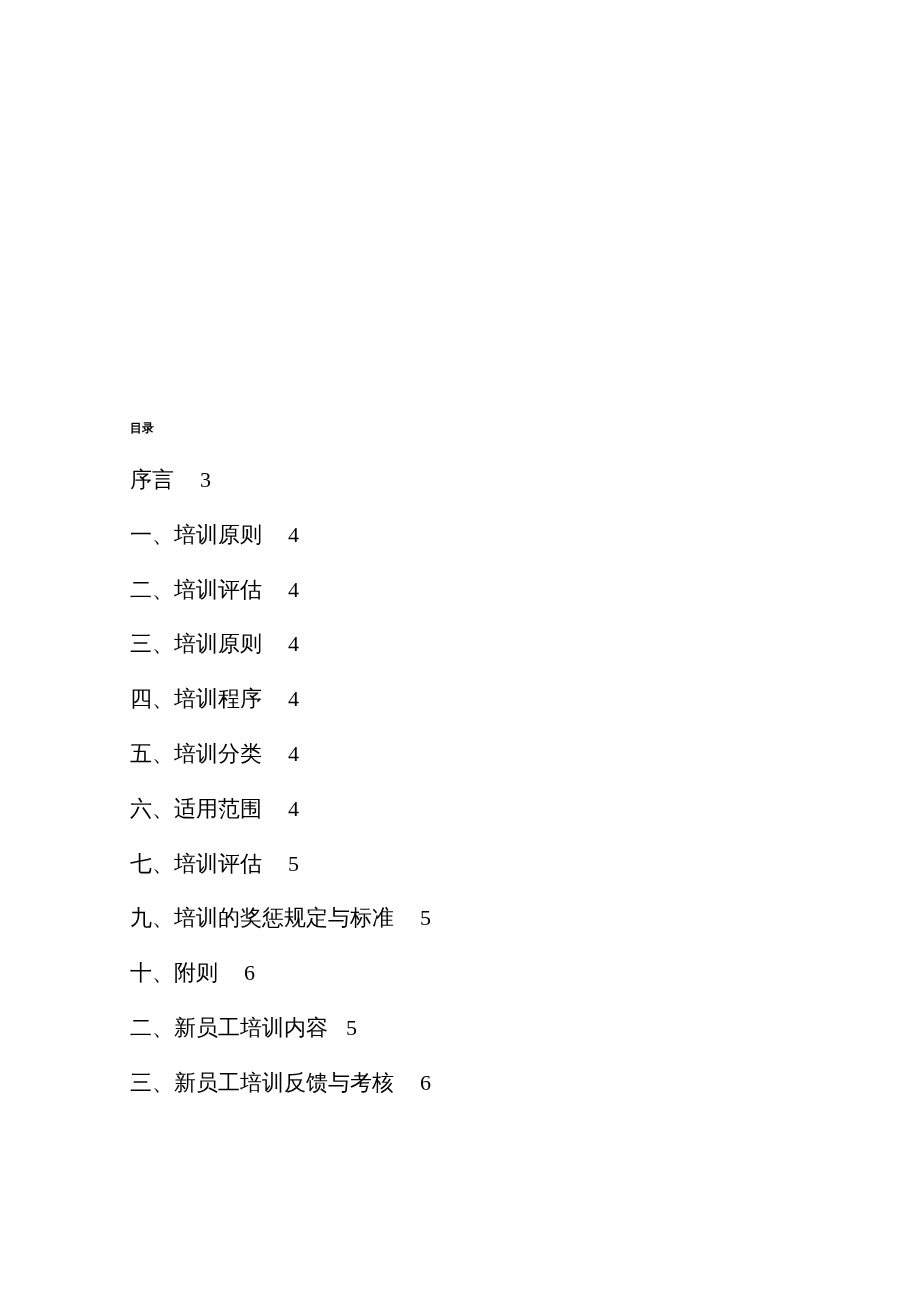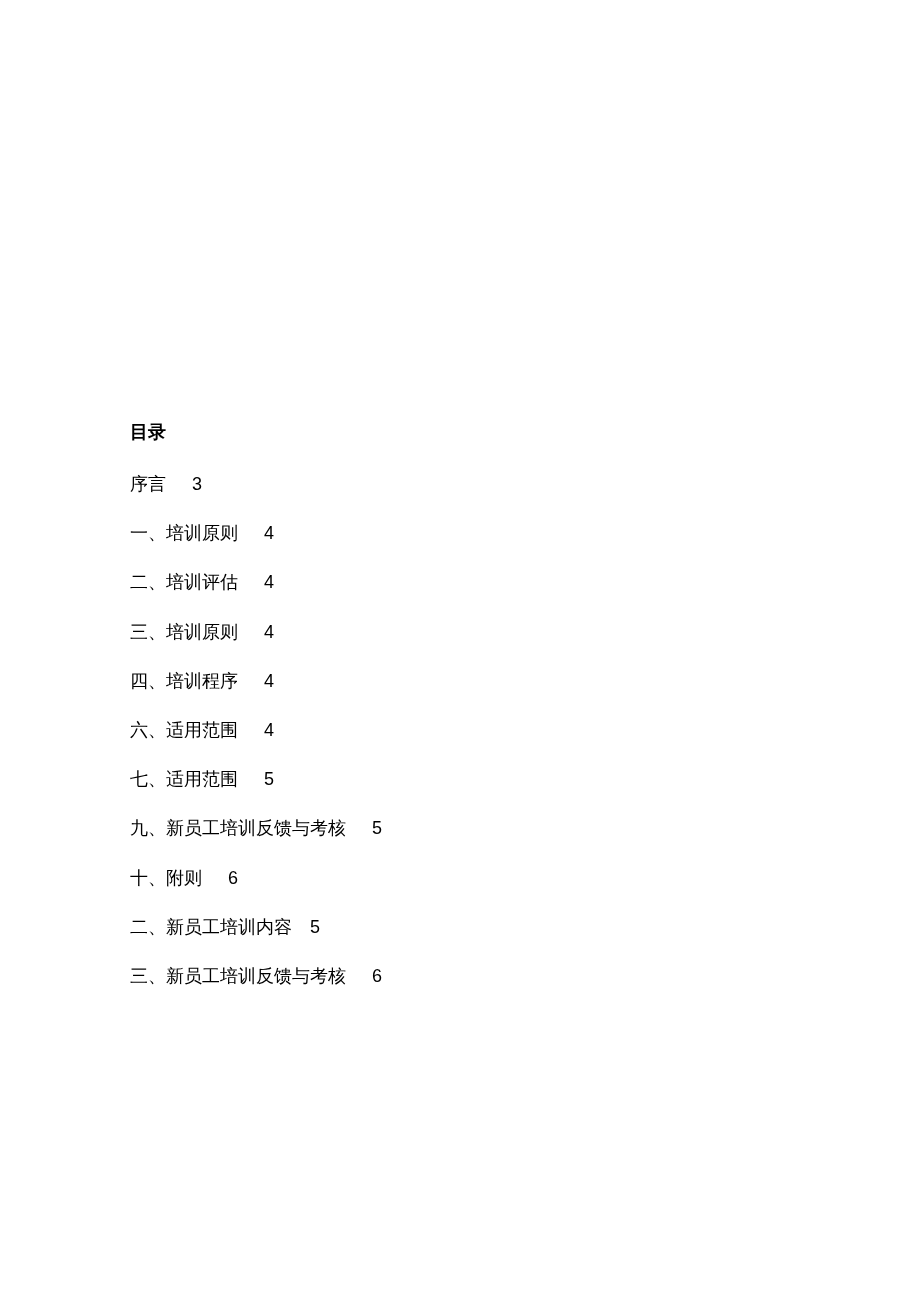--- a/index.html
+++ b/index.html
@@ -8,30 +8,31 @@
     background: #ffffff;
     font-family: "Microsoft YaHei", "SimSun", sans-serif;
     color: #000000;
   }
   .page {
     width: 920px;
     min-height: 1302px;
     padding: 420px 130px 80px 130px;
   }
   .toc-title {
-    font-size: 18px;
+    font-size: 12px;
     font-weight: 600;
     margin-bottom: 28px;
   }
   .toc-entry {
-    font-size: 18px;
+    font-size: 22px;
     font-weight: 400;
     line-height: 1.4;
     margin-bottom: 24px;
     white-space: pre;
+    font-family: Liberation Serif, serif;
   }
   .toc-entry .label {
     display: inline;
   }
   .toc-entry .page-num {
     display: inline;
     margin-left: 18px;
   }
   .toc-entry.tight .page-num {
     margin-left: 8px;
@@ -44,20 +45,21 @@
 <body>
 
 <div class="page">
   <div class="toc-title">目录</div>
   <div id="toc-list">
       <div class="toc-entry wide"><span class="label">序言</span><span class="page-num">3</span></div>
       <div class="toc-entry wide"><span class="label">一、培训原则</span><span class="page-num">4</span></div>
       <div class="toc-entry wide"><span class="label">二、培训评估</span><span class="page-num">4</span></div>
       <div class="toc-entry wide"><span class="label">三、培训原则</span><span class="page-num">4</span></div>
       <div class="toc-entry wide"><span class="label">四、培训程序</span><span class="page-num">4</span></div>
+      <div class="toc-entry wide"><span class="label">五、培训分类</span><span class="page-num">4</span></div>
       <div class="toc-entry wide"><span class="label">六、适用范围</span><span class="page-num">4</span></div>
-      <div class="toc-entry wide"><span class="label">七、适用范围</span><span class="page-num">5</span></div>
-      <div class="toc-entry wide"><span class="label">九、新员工培训反馈与考核</span><span class="page-num">5</span></div>
+      <div class="toc-entry wide"><span class="label">七、培训评估</span><span class="page-num">5</span></div>
+      <div class="toc-entry wide"><span class="label">九、培训的奖惩规定与标准</span><span class="page-num">5</span></div>
       <div class="toc-entry wide"><span class="label">十、附则</span><span class="page-num">6</span></div>
       <div class="toc-entry normal"><span class="label">二、新员工培训内容</span><span class="page-num">5</span></div>
       <div class="toc-entry wide"><span class="label">三、新员工培训反馈与考核</span><span class="page-num">6</span></div>
     </div>
 </div>
 
 </body></html>

